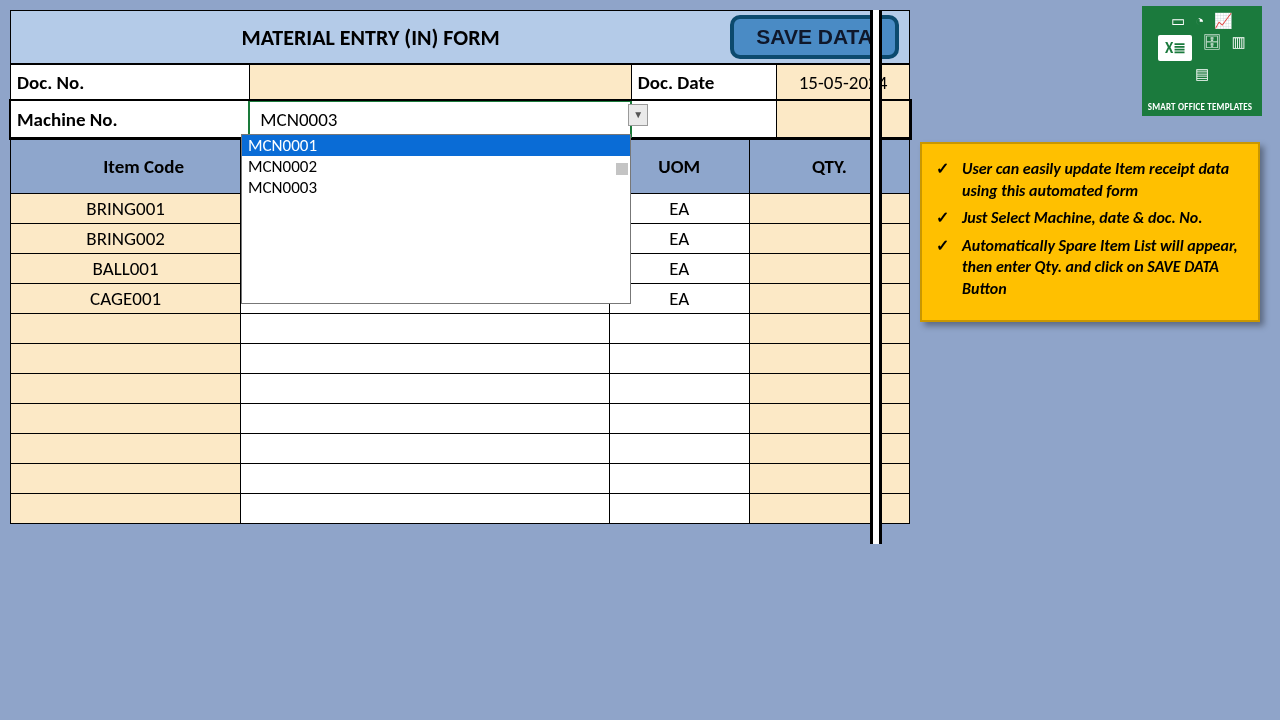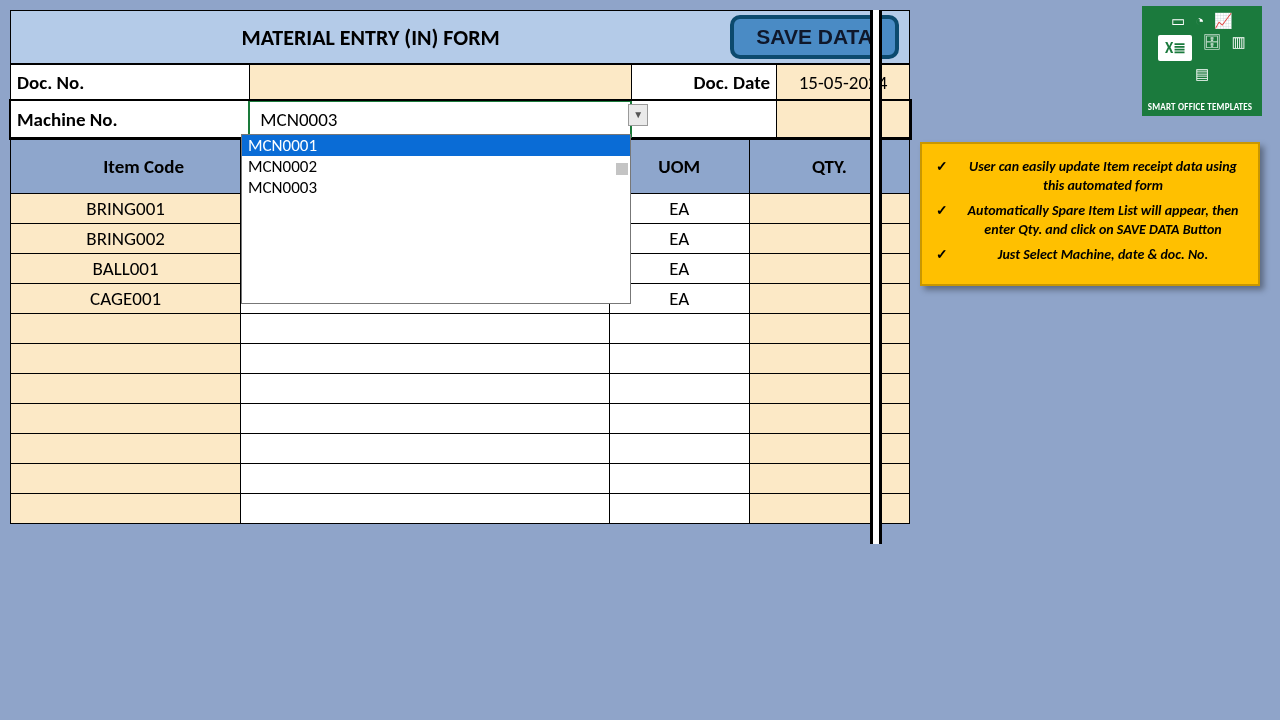--- a/index.html
+++ b/index.html
@@ -50,21 +50,21 @@
   .meta-table td {
     border: 1px solid #000;
     height: 30px;
     font-size: 19px;
     padding: 6px 6px;
     vertical-align: middle;
   }
   .lbl { font-weight: bold; width: 230px; }
   .val-cream { background: #fce9c6; }
   .val-docno { width: 368px; }
-  .lbl-date { width: 140px; text-align: right; font-weight: bold; }
+  .lbl-date { width: 140px; text-align: left; font-weight: bold; }
   .val-date { width: 128px; text-align: center; }
   .machine-cell { position: relative; }
   .machine-val { padding-left: 4px; }
   .dd-arrow {
     position: absolute;
     right: -18px;
     top: 2px;
     width: 20px;
     height: 22px;
     background: #eaeaea;
@@ -135,26 +135,25 @@
     left: 920px;
     top: 142px;
     width: 340px;
     background: #ffc000;
     border: 2px solid #c99700;
     box-shadow: 4px 4px 6px rgba(0,0,0,0.35);
     padding: 14px 14px 14px 14px;
   }
   .note-list {
     list-style: none;
-    font-size: 14px;
+    font-size: 16px;
     font-weight: bold;
     font-style: italic;
     color: #000;
     line-height: 1.35;
-    text-align: center;
   }
   .note-list li { position: relative; padding-left: 26px; margin-bottom: 6px; }
   .note-list li::before {
     content: "✓";
     position: absolute;
     left: 0;
     top: 0;
     font-style: normal;
   }
   .logo-box {
@@ -313,22 +312,22 @@
       <div class="dd-item dd-sel">MCN0001</div>
       <div class="dd-item">MCN0002</div>
       <div class="dd-item">MCN0003</div>
     </div>
   <div class="dd-scroll"></div>
 </div>
 
 <div class="note-box">
   <ul class="note-list" id="note-list">
       <li>User can easily update Item receipt data using this automated form</li>
+      <li>Just Select Machine, date &amp; doc. No.</li>
       <li>Automatically Spare Item List will appear, then enter Qty. and click on SAVE DATA Button</li>
-      <li>Just Select Machine, date &amp; doc. No.</li>
     </ul>
 </div>
 
 <div class="logo-box">
   <div class="logo-icons">
     <span>▭</span>
     <span>◔</span>
     <span>📈</span>
     <span class="xl-icon">X≣</span>
     <span>🗄</span>

